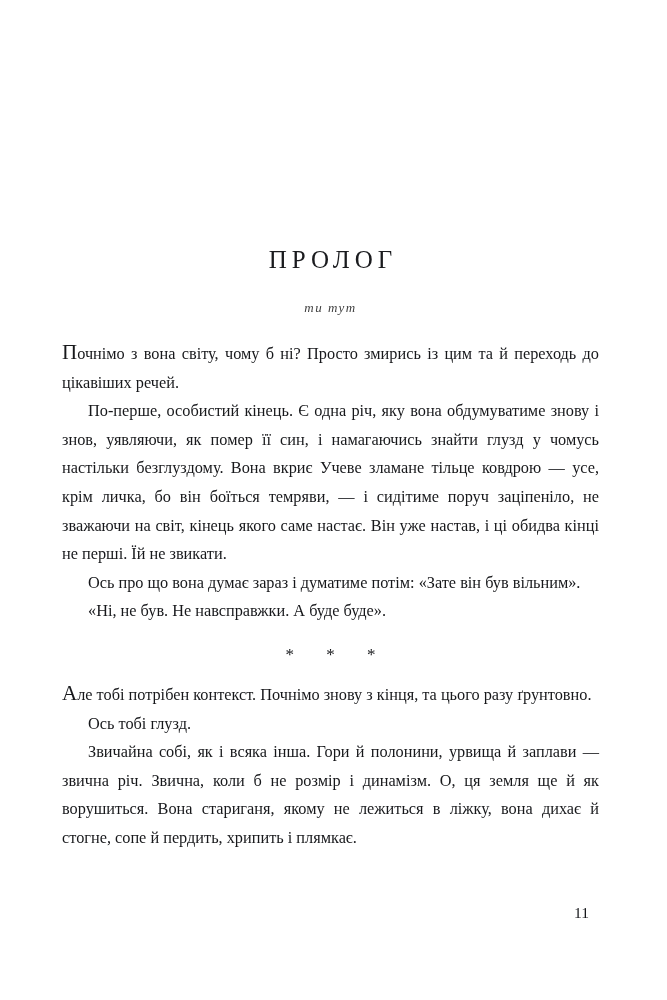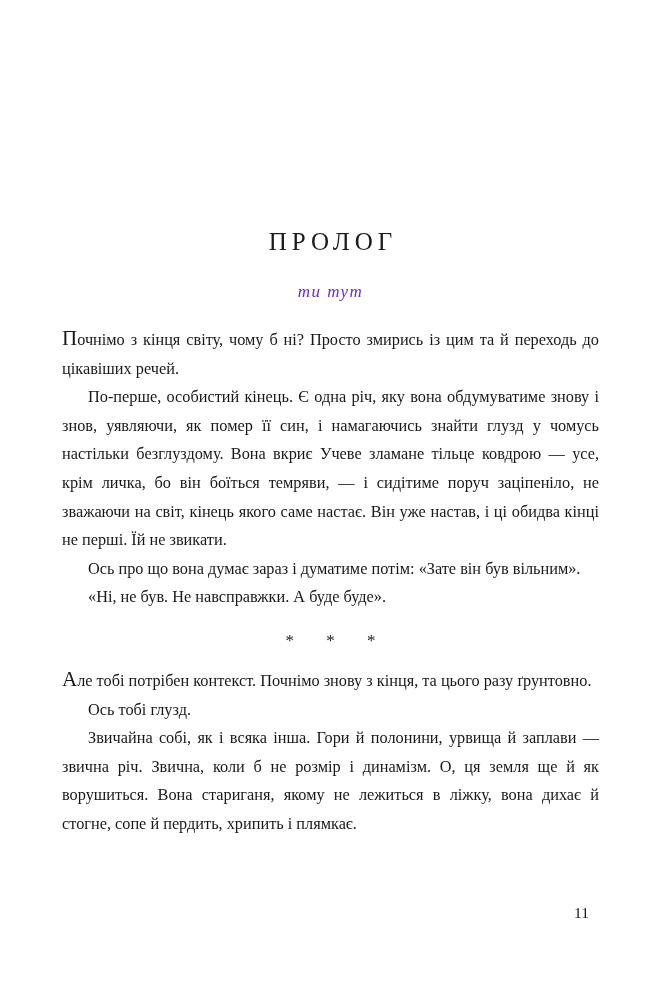--- a/index.html
+++ b/index.html
@@ -12,41 +12,41 @@
     background: #ffffff;
     font-family: "Liberation Serif", serif;
     color: #16171a;
     -webkit-font-smoothing: antialiased;
   }
   .page {
     position: relative;
     width: 661px;
     height: 1000px;
     box-sizing: border-box;
-    padding: 0 62px;
+    padding: 18px 62px;
   }
   .chapter-title {
     margin: 0;
     padding-top: 228px;
     text-align: center;
     font-family: "Liberation Serif", serif;
     font-weight: 400;
     font-size: 25px;
     letter-spacing: 5px;
     text-indent: 5px;
     color: #1a1b1e;
   }
   .chapter-subtitle {
     margin: 0;
     padding-top: 26px;
     text-align: center;
     font-style: italic;
-    font-size: 17px;
+    font-size: 13px;
     letter-spacing: 1.5px;
-    color: #6d28d9;
+    color: #404040;
   }
   .body-text {
     padding-top: 22px;
   }
   p.para {
     margin: 0;
     font-size: 16.3px;
     line-height: 28.6px;
     text-align: justify;
     text-indent: 26px;
@@ -79,21 +79,21 @@
 </head>
 <body>
 
 <div class="page">
 
   <h1 class="chapter-title">ПРОЛОГ</h1>
 
   <div class="chapter-subtitle">ти тут</div>
 
   <div class="body-text">
-    <p class="para first">Почнімо з кінця світу, чому б ні? Просто змирись із цим та й переходь до цікавіших речей.</p>
+    <p class="para first">Почнімо з вона світу, чому б ні? Просто змирись із цим та й переходь до цікавіших речей.</p>
     <p class="para">По-перше, особистий кінець. Є одна річ, яку вона обдумуватиме знову і знов, уявляючи, як помер її син, і намагаючись знайти глузд у чомусь настільки безглуздому. Вона вкриє Учеве зламане тільце ковдрою — усе, крім личка, бо він боїться темряви, — і сидітиме поруч заціпеніло, не зважаючи на світ, кінець якого саме настає. Він уже настав, і ці обидва кінці не перші. Їй не звикати.</p>
     <p class="para">Ось про що вона думає зараз і думатиме потім: «Зате він був вільним».</p>
     <p class="para">«Ні, не був. Не навсправжки. А буде буде».</p>
   </div>
 
   <div class="scene-break">* * *</div>
 
   <div>
     <p class="para first">Але тобі потрібен контекст. Почнімо знову з кінця, та цього разу ґрунтовно.</p>
     <p class="para">Ось тобі глузд.</p>

